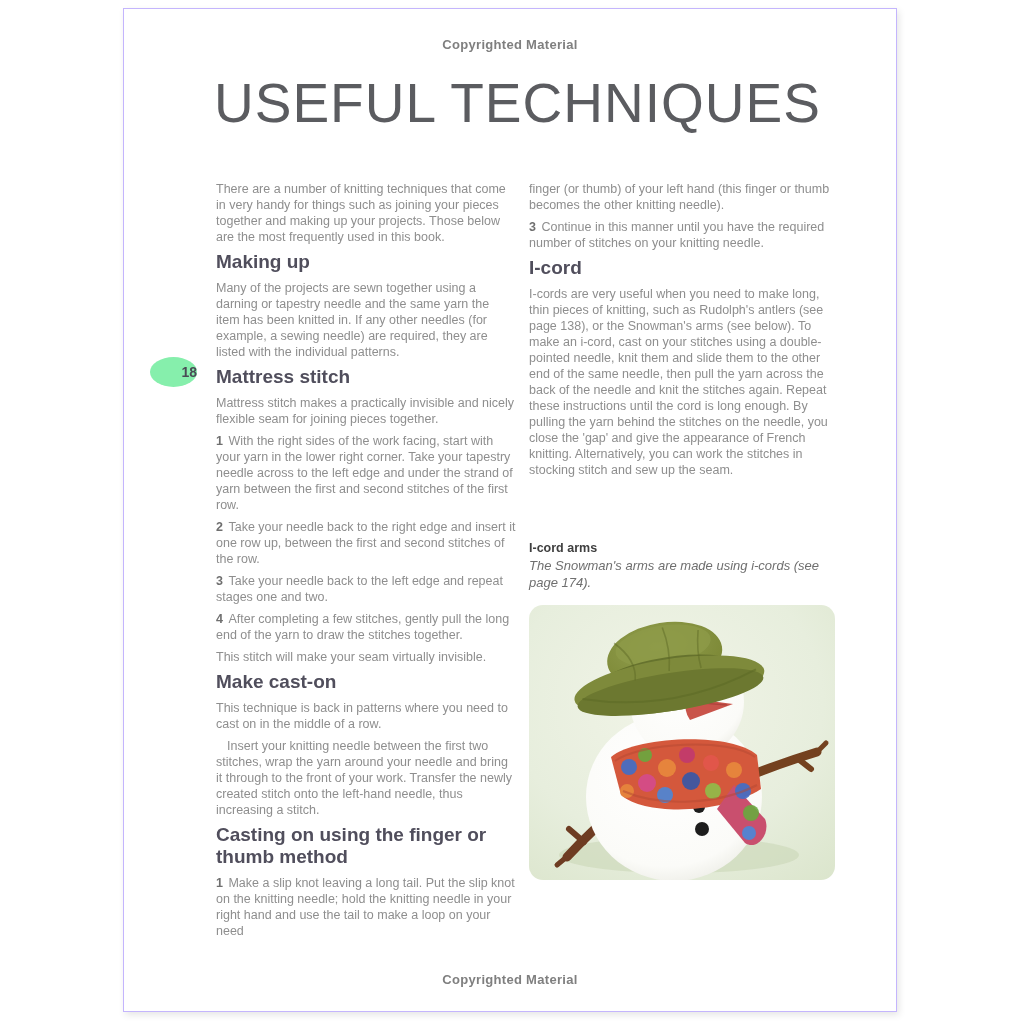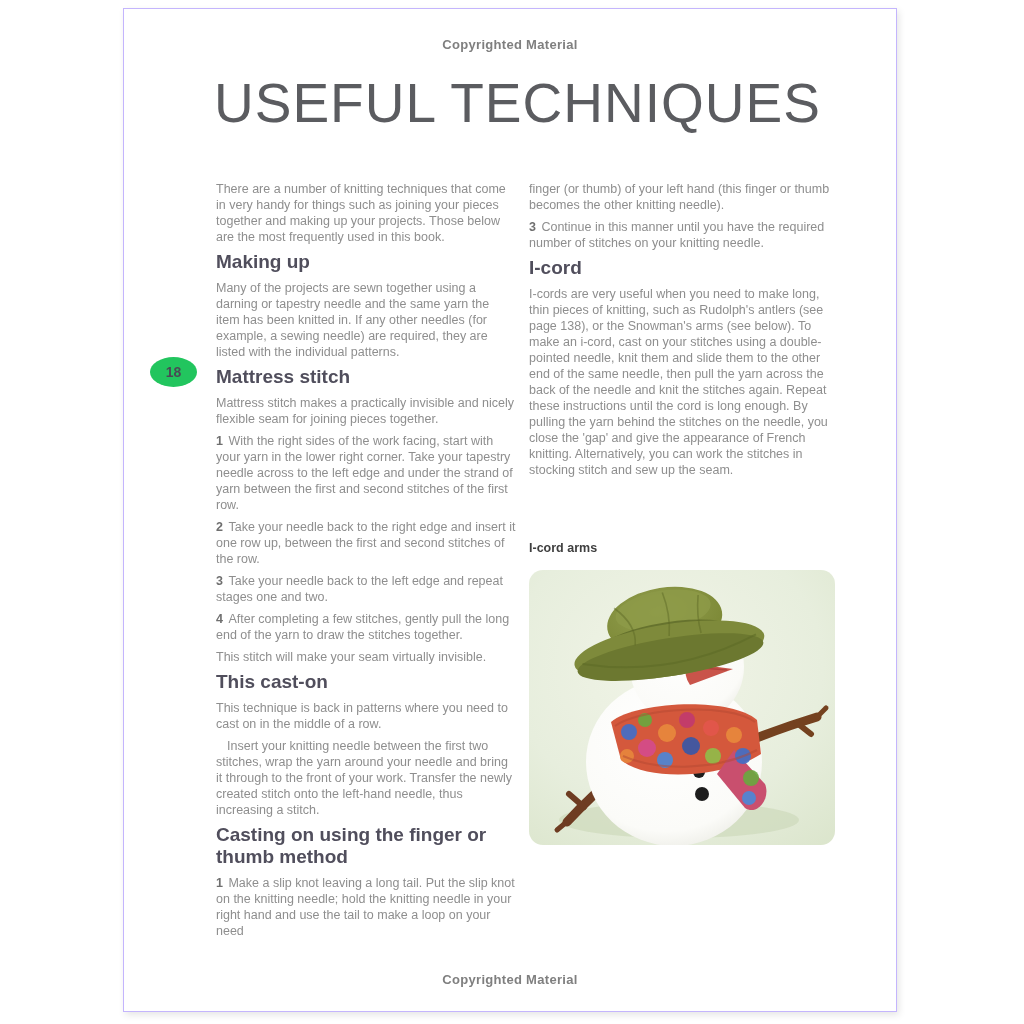--- a/index.html
+++ b/index.html
@@ -24,22 +24,22 @@
   }
   .copyright.top{top:28px;}
   .copyright.bottom{top:963px;}
   .page-title{
     position:absolute;left:90px;top:62px;width:600px;
     font-size:55px;font-weight:200;color:#5b5c60;
     letter-spacing:1px;white-space:nowrap;
   }
   .page-badge{
     position:absolute;left:26px;top:348px;width:47px;height:30px;
-    background:#22c55e;border-radius:50%;
-    display:flex;align-items:center;justify-content:center;
+    background:#86efac;border-radius:50%;
+    display:flex;align-items:center;justify-content:flex-end;
     font-size:14px;font-weight:bold;color:#4a4a55;
   }
   .col{
     position:absolute;top:172px;
     font-size:12.5px;line-height:16px;color:#8e8e8e;
   }
   .col.left{left:92px;width:300px;}
   .col.right{left:405px;width:303px;}
   .col p{margin:0 0 6px 0;}
   .col h2{
@@ -77,37 +77,38 @@
     <p>Many of the projects are sewn together using a darning or tapestry needle and the same yarn the item has been knitted in. If any other needles (for example, a sewing needle) are required, they are listed with the individual patterns.</p>
 
     <h2>Mattress stitch</h2>
     <p>Mattress stitch makes a practically invisible and nicely flexible seam for joining pieces together.</p>
     <p class="step"><b>1 </b><span>With the right sides of the work facing, start with your yarn in the lower right corner. Take your tapestry needle across to the left edge and under the strand of yarn between the first and second stitches of the first row.</span></p>
     <p class="step"><b>2 </b><span>Take your needle back to the right edge and insert it one row up, between the first and second stitches of the row.</span></p>
     <p class="step"><b>3 </b><span>Take your needle back to the left edge and repeat stages one and two.</span></p>
     <p class="step"><b>4 </b><span>After completing a few stitches, gently pull the long end of the yarn to draw the stitches together.</span></p>
     <p>This stitch will make your seam virtually invisible.</p>
 
-    <h2>This cast-on</h2>
+    <h2>Make cast-on</h2>
     <p>This technique is back in patterns where you need to cast on in the middle of a row.</p>
     <p class="indent">Insert your knitting needle between the first two stitches, wrap the yarn around your needle and bring it through to the front of your work. Transfer the newly created stitch onto the left-hand needle, thus increasing a stitch.</p>
 
     <h2>Casting on using the finger or thumb method</h2>
     <p class="step"><b>1 </b><span>Make a slip knot leaving a long tail. Put the slip knot on the knitting needle; hold the knitting needle in your right hand and use the tail to make a loop on your need</span></p>
   </div>
 
   <div class="col right">
     <p>finger (or thumb) of your left hand (this finger or thumb becomes the other knitting needle).</p>
     <p class="step"><b>3 </b><span>Continue in this manner until you have the required number of stitches on your knitting needle.</span></p>
 
     <h2>I-cord</h2>
     <p>I-cords are very useful when you need to make long, thin pieces of knitting, such as Rudolph's antlers (see page 138), or the Snowman's arms (see below). To make an i-cord, cast on your stitches using a double-pointed needle, knit them and slide them to the other end of the same needle, then pull the yarn across the back of the needle and knit the stitches again. Repeat these instructions until the cord is long enough. By pulling the yarn behind the stitches on the needle, you close the 'gap' and give the appearance of French knitting. Alternatively, you can work the stitches in stocking stitch and sew up the seam.</p>
 
     <div class="caption">
       <div class="cap-title">I-cord arms</div>
+      <div class="cap-text">The Snowman's arms are made using i-cords (see page 174).</div>
     </div>
 
     <div class="photo">
       <svg width="306" height="275" viewBox="0 0 306 275" xmlns="http://www.w3.org/2000/svg">
         <defs>
           <radialGradient id="bgGrad" cx="45%" cy="35%" r="85%">
             <stop offset="0%" stop-color="#f1f4e7"></stop>
             <stop offset="60%" stop-color="#e7eedd"></stop>
             <stop offset="100%" stop-color="#dbe5cc"></stop>
           </radialGradient>

